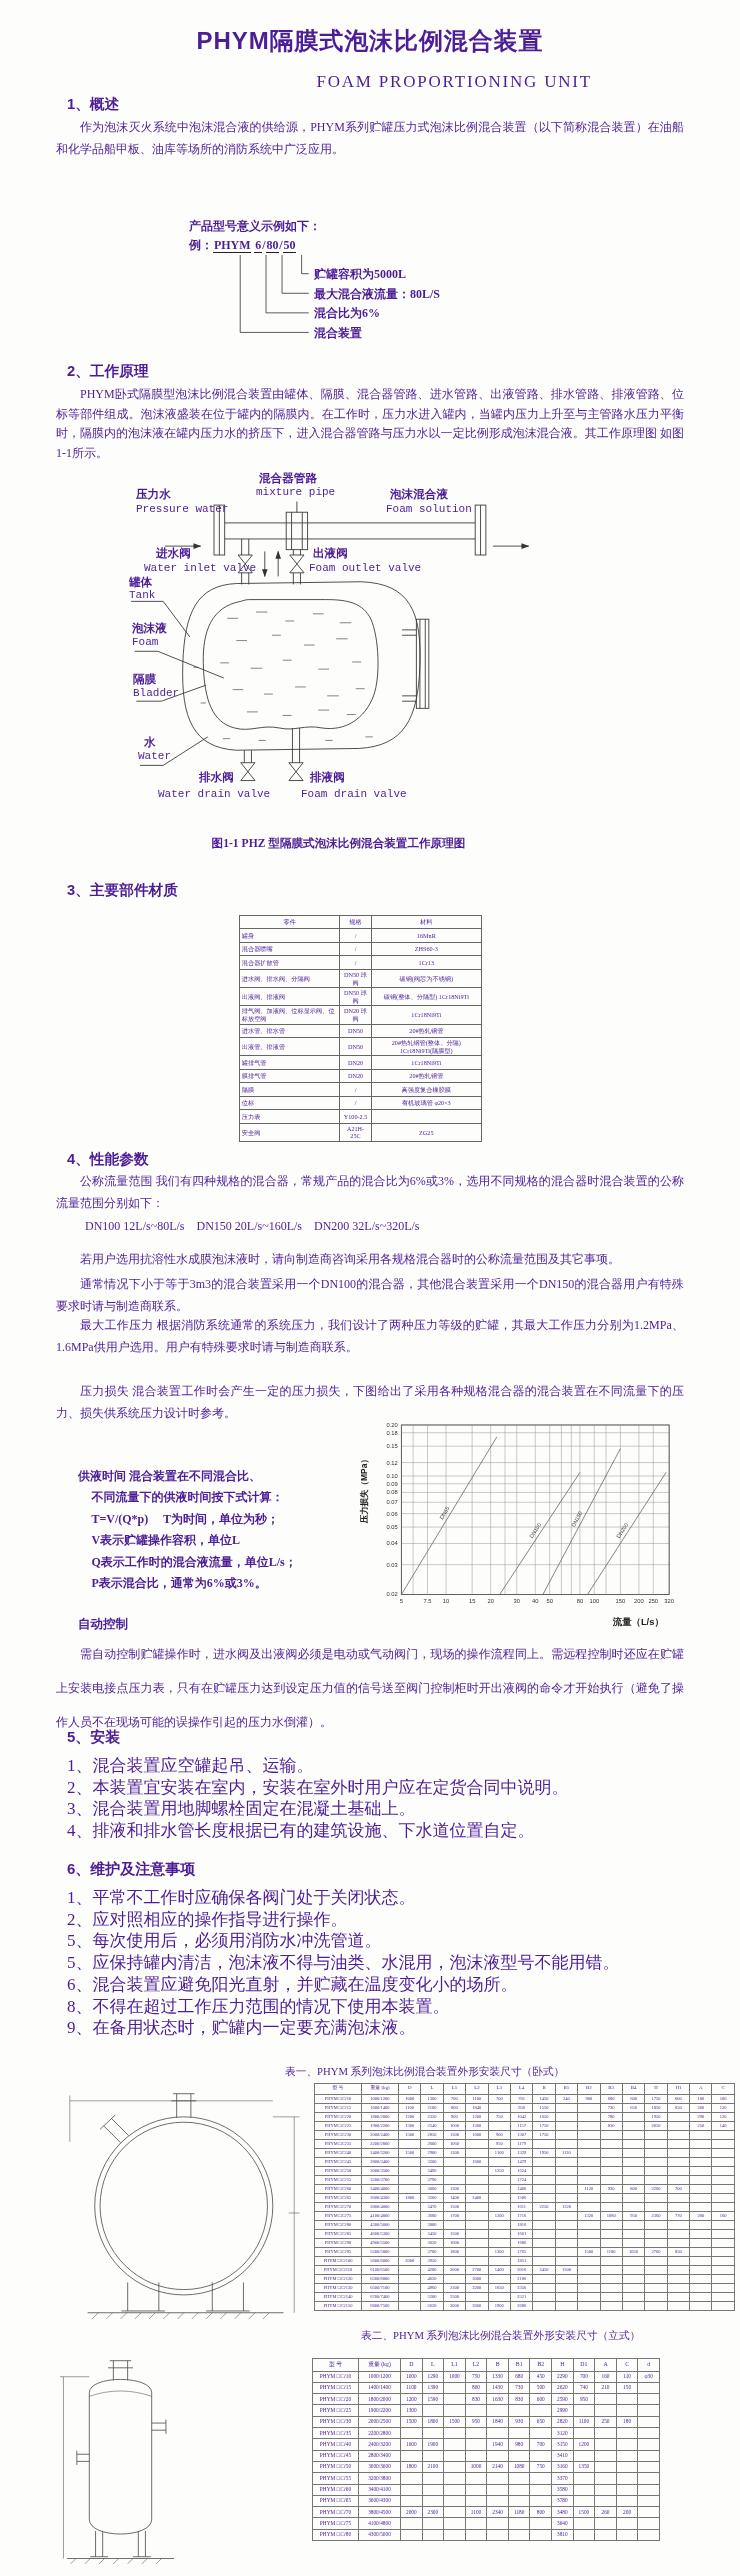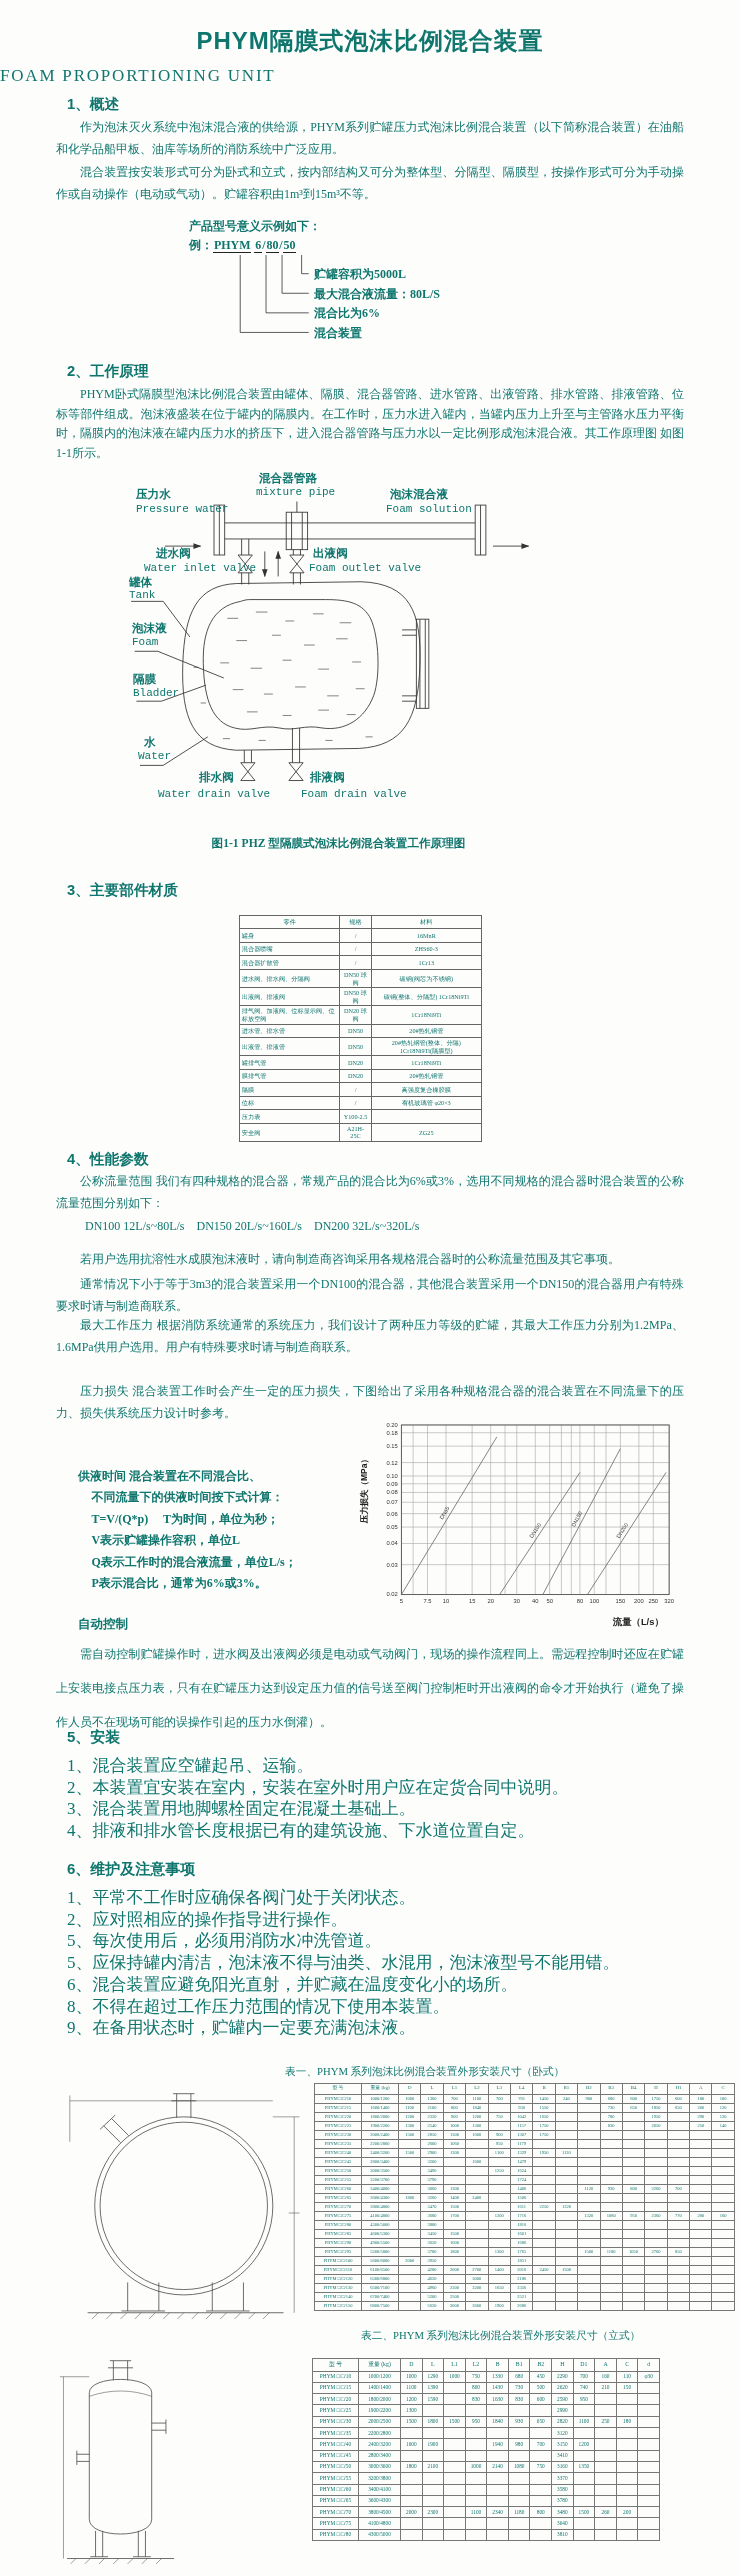--- a/index.html
+++ b/index.html
@@ -1,21 +1,21 @@
 <!DOCTYPE html>
 <html style="font-size:14.3px"><head>
 <meta charset="utf-8">
 <style>
   html,body{margin:0;padding:0;background:#e9e9e9;}
   .page{position:relative;width:740px;height:2576px;background:#fdfdfc;margin:0 auto;overflow:hidden;
-        font-family:"Liberation Serif","DejaVu Serif",serif;color:#0f766e;}
+        font-family:"Liberation Serif","DejaVu Serif",serif;color:#4c1d95;}
   .abs{position:absolute;}
   .doc-title{left:0;top:25px;width:740px;text-align:center;font-family:"Liberation Sans","DejaVu Sans",sans-serif;
              font-weight:bold;font-size:24px;letter-spacing:0.9px;}
-  .doc-subtitle{left:0;top:66px;width:592px;text-align:left;font-size:17px;letter-spacing:1.8px;}
+  .doc-subtitle{left:0;top:72px;width:592px;text-align:right;font-size:17px;letter-spacing:1.8px;}
   .h-sec{font-family:"Liberation Sans","DejaVu Sans",sans-serif;font-weight:bold;font-size:14.7px;white-space:nowrap;}
   .para{width:628px;font-size:12px;line-height:22px;text-indent:2em;text-align:justify;}
   .tight{line-height:19.6px;}
   .nowrap{white-space:nowrap;}
   .bold{font-weight:bold;}
   .model-label{font-size:12px;font-weight:bold;white-space:nowrap;}
   .code-seg{border-bottom:1.1px solid #222;padding:0 0.9px;}
   .fig-cn{font-weight:bold;font-size:11.6px;white-space:nowrap;}
   .fig-en{font-family:"Liberation Mono","DejaVu Sans Mono",monospace;font-size:11px;white-space:nowrap;}
   .caption{font-size:11.6px;font-weight:bold;white-space:nowrap;}
@@ -44,21 +44,20 @@
 </head>
 <body>
 
 <div class="page">
 
   <div class="abs doc-title">PHYM隔膜式泡沫比例混合装置</div>
   <div class="abs doc-subtitle">FOAM PROPORTIONING UNIT</div>
 
   <div class="abs h-sec" style="left:67px;top:95px;">1、概述</div>
   <div class="abs para" style="left:56px;top:116px;">作为泡沫灭火系统中泡沫混合液的供给源，PHYM系列贮罐压力式泡沫比例混合装置（以下简称混合装置）在油船和化学品船甲板、油库等场所的消防系统中广泛应用。</div>
-  <div class="abs para" style="left:56px;top:161px;">混合装置按安装形式可分为卧式和立式，按内部结构又可分为整体型、分隔型、隔膜型，按操作形式可分为手动操作或自动操作（电动或气动）。贮罐容积由1m³到15m³不等。</div>
 
   <div class="abs" style="left:134px;top:216px;width:499px;height:136px;">
     <div class="abs model-label" style="left:55px;top:1.8px;">产品型号意义示例如下：</div>
     <div class="abs model-label" style="left:55px;top:21.4px;">
       <span>例：</span><span class="code-seg">PHYM</span> <span class="code-seg">6</span>/<span class="code-seg">80</span>/<span class="code-seg">50</span>
     </div>
     <svg class="abs" style="left:0;top:39px;" width="499" height="89" viewBox="0 0 560 100">
       <g fill="none" stroke="#333" stroke-width="0.9">
         <path d="M188,0 V21 H196"></path>
         <path d="M166,0 V43 H196"></path>

